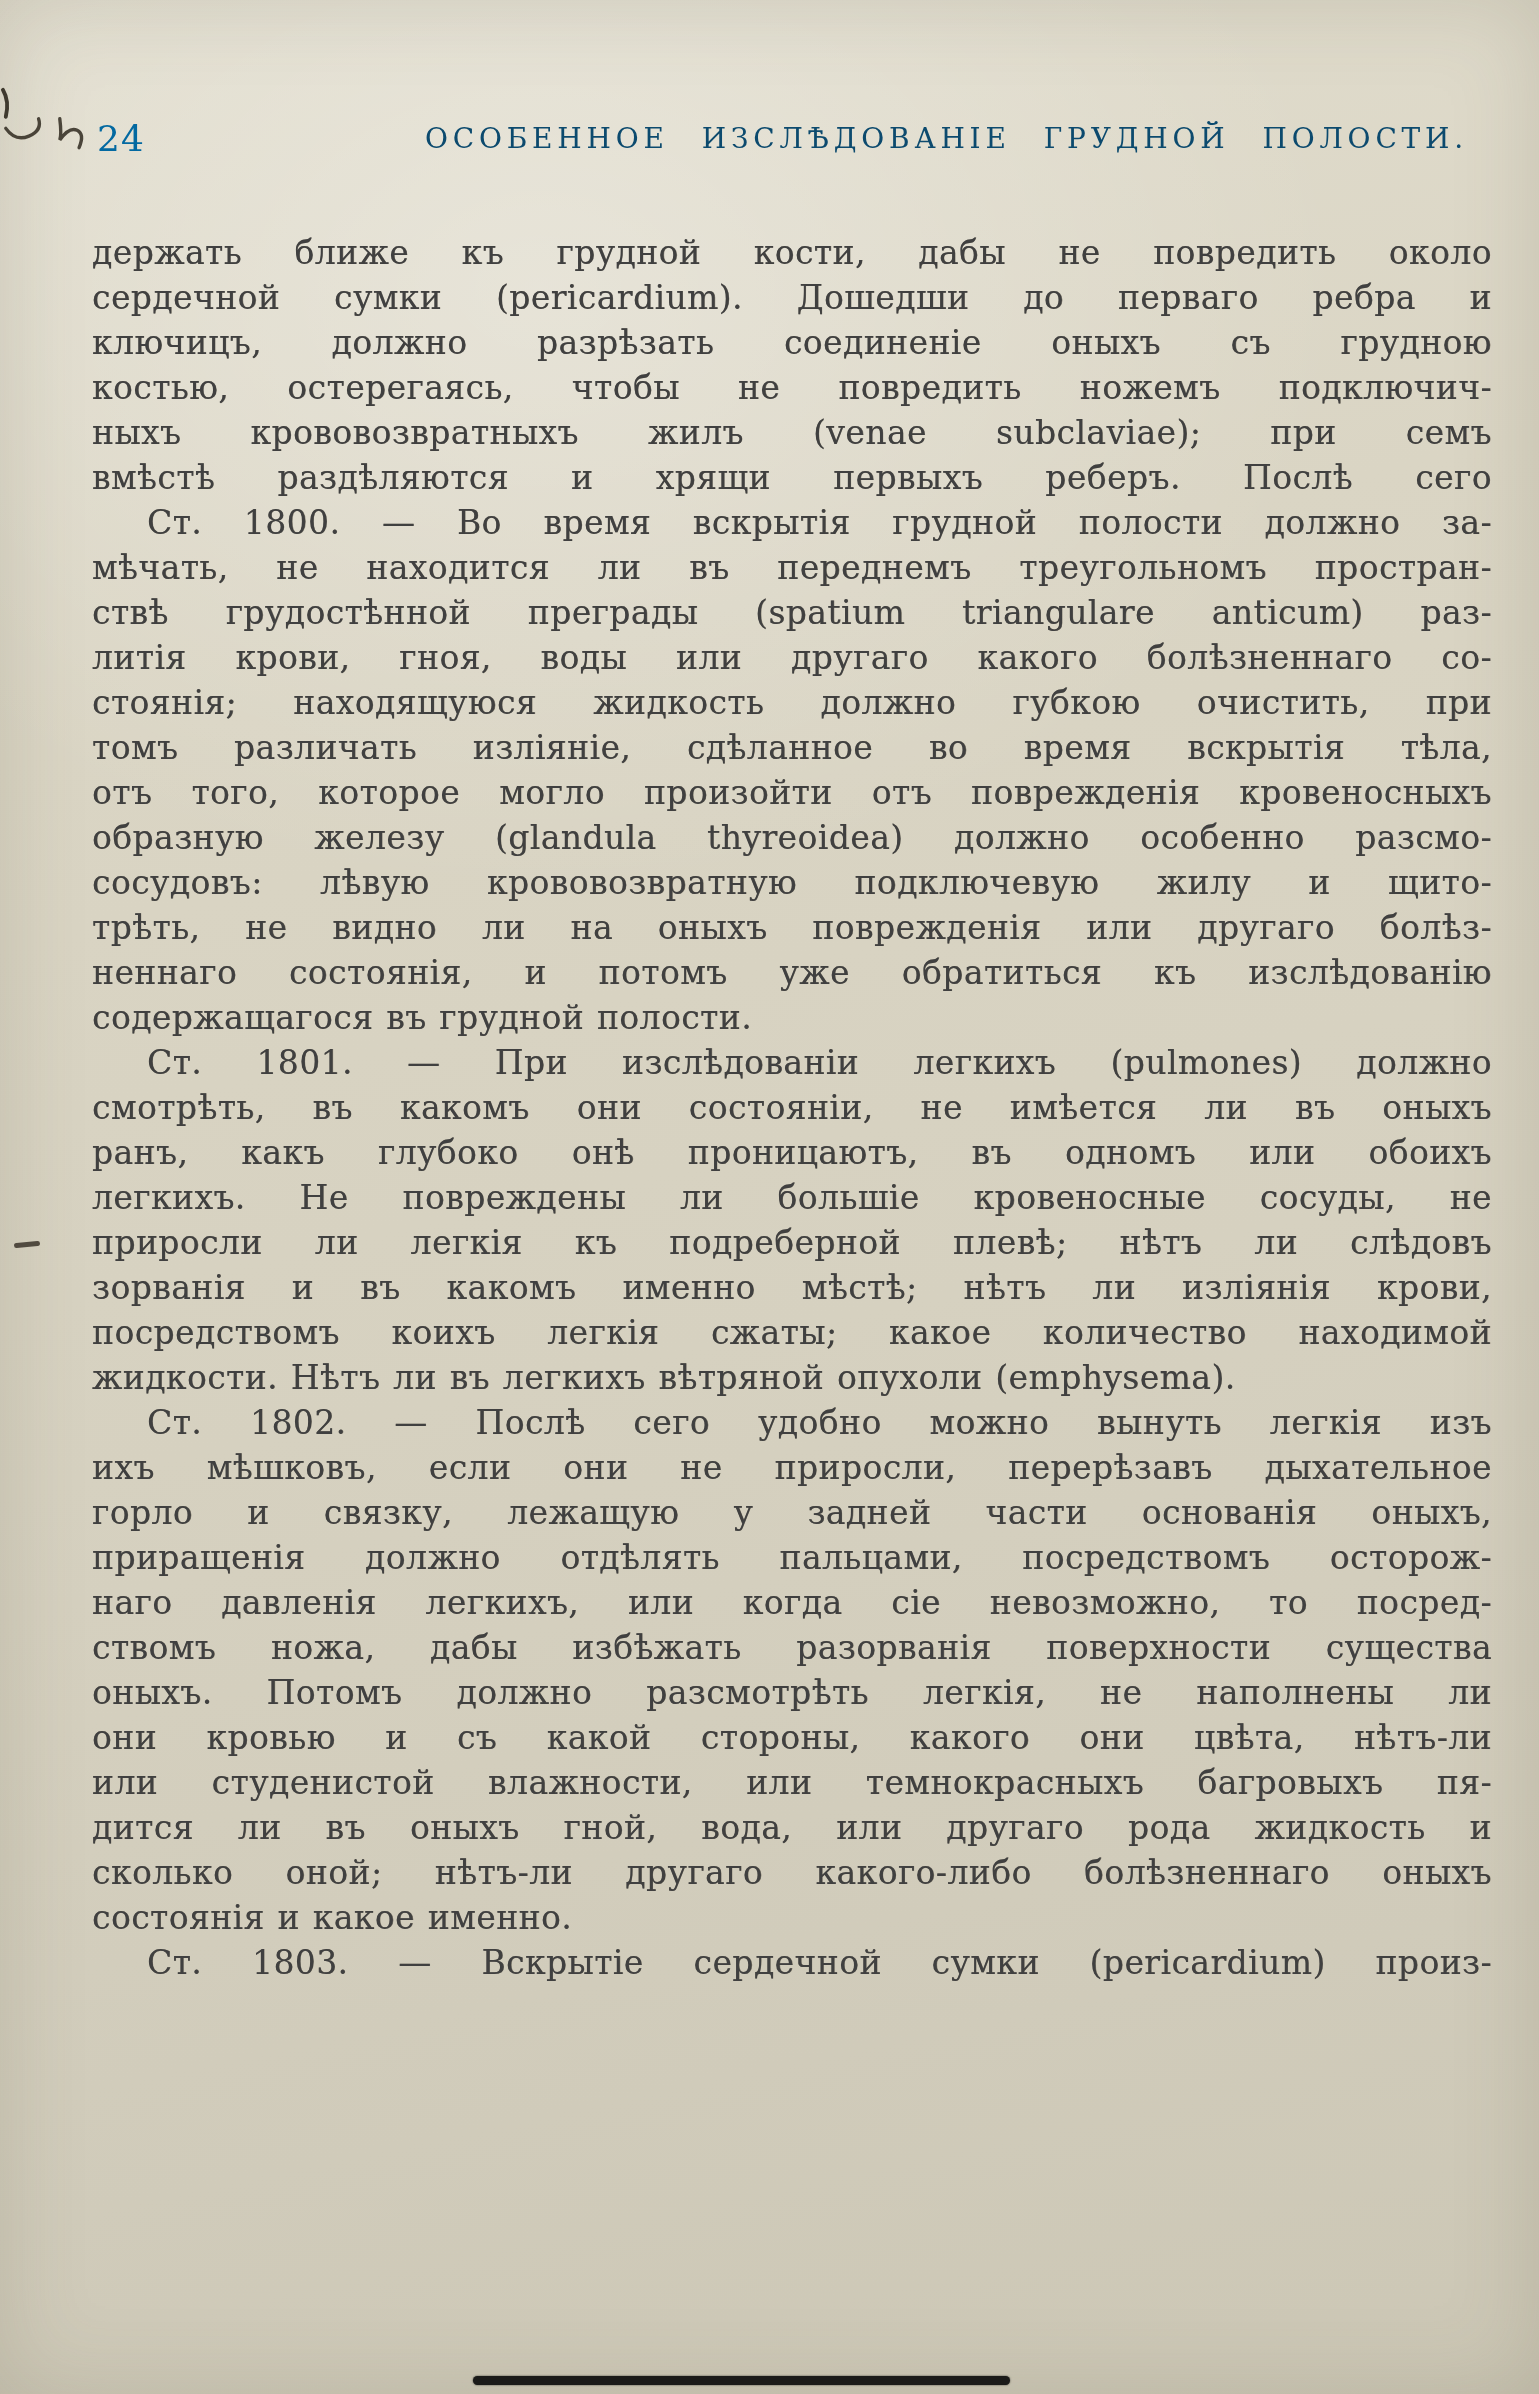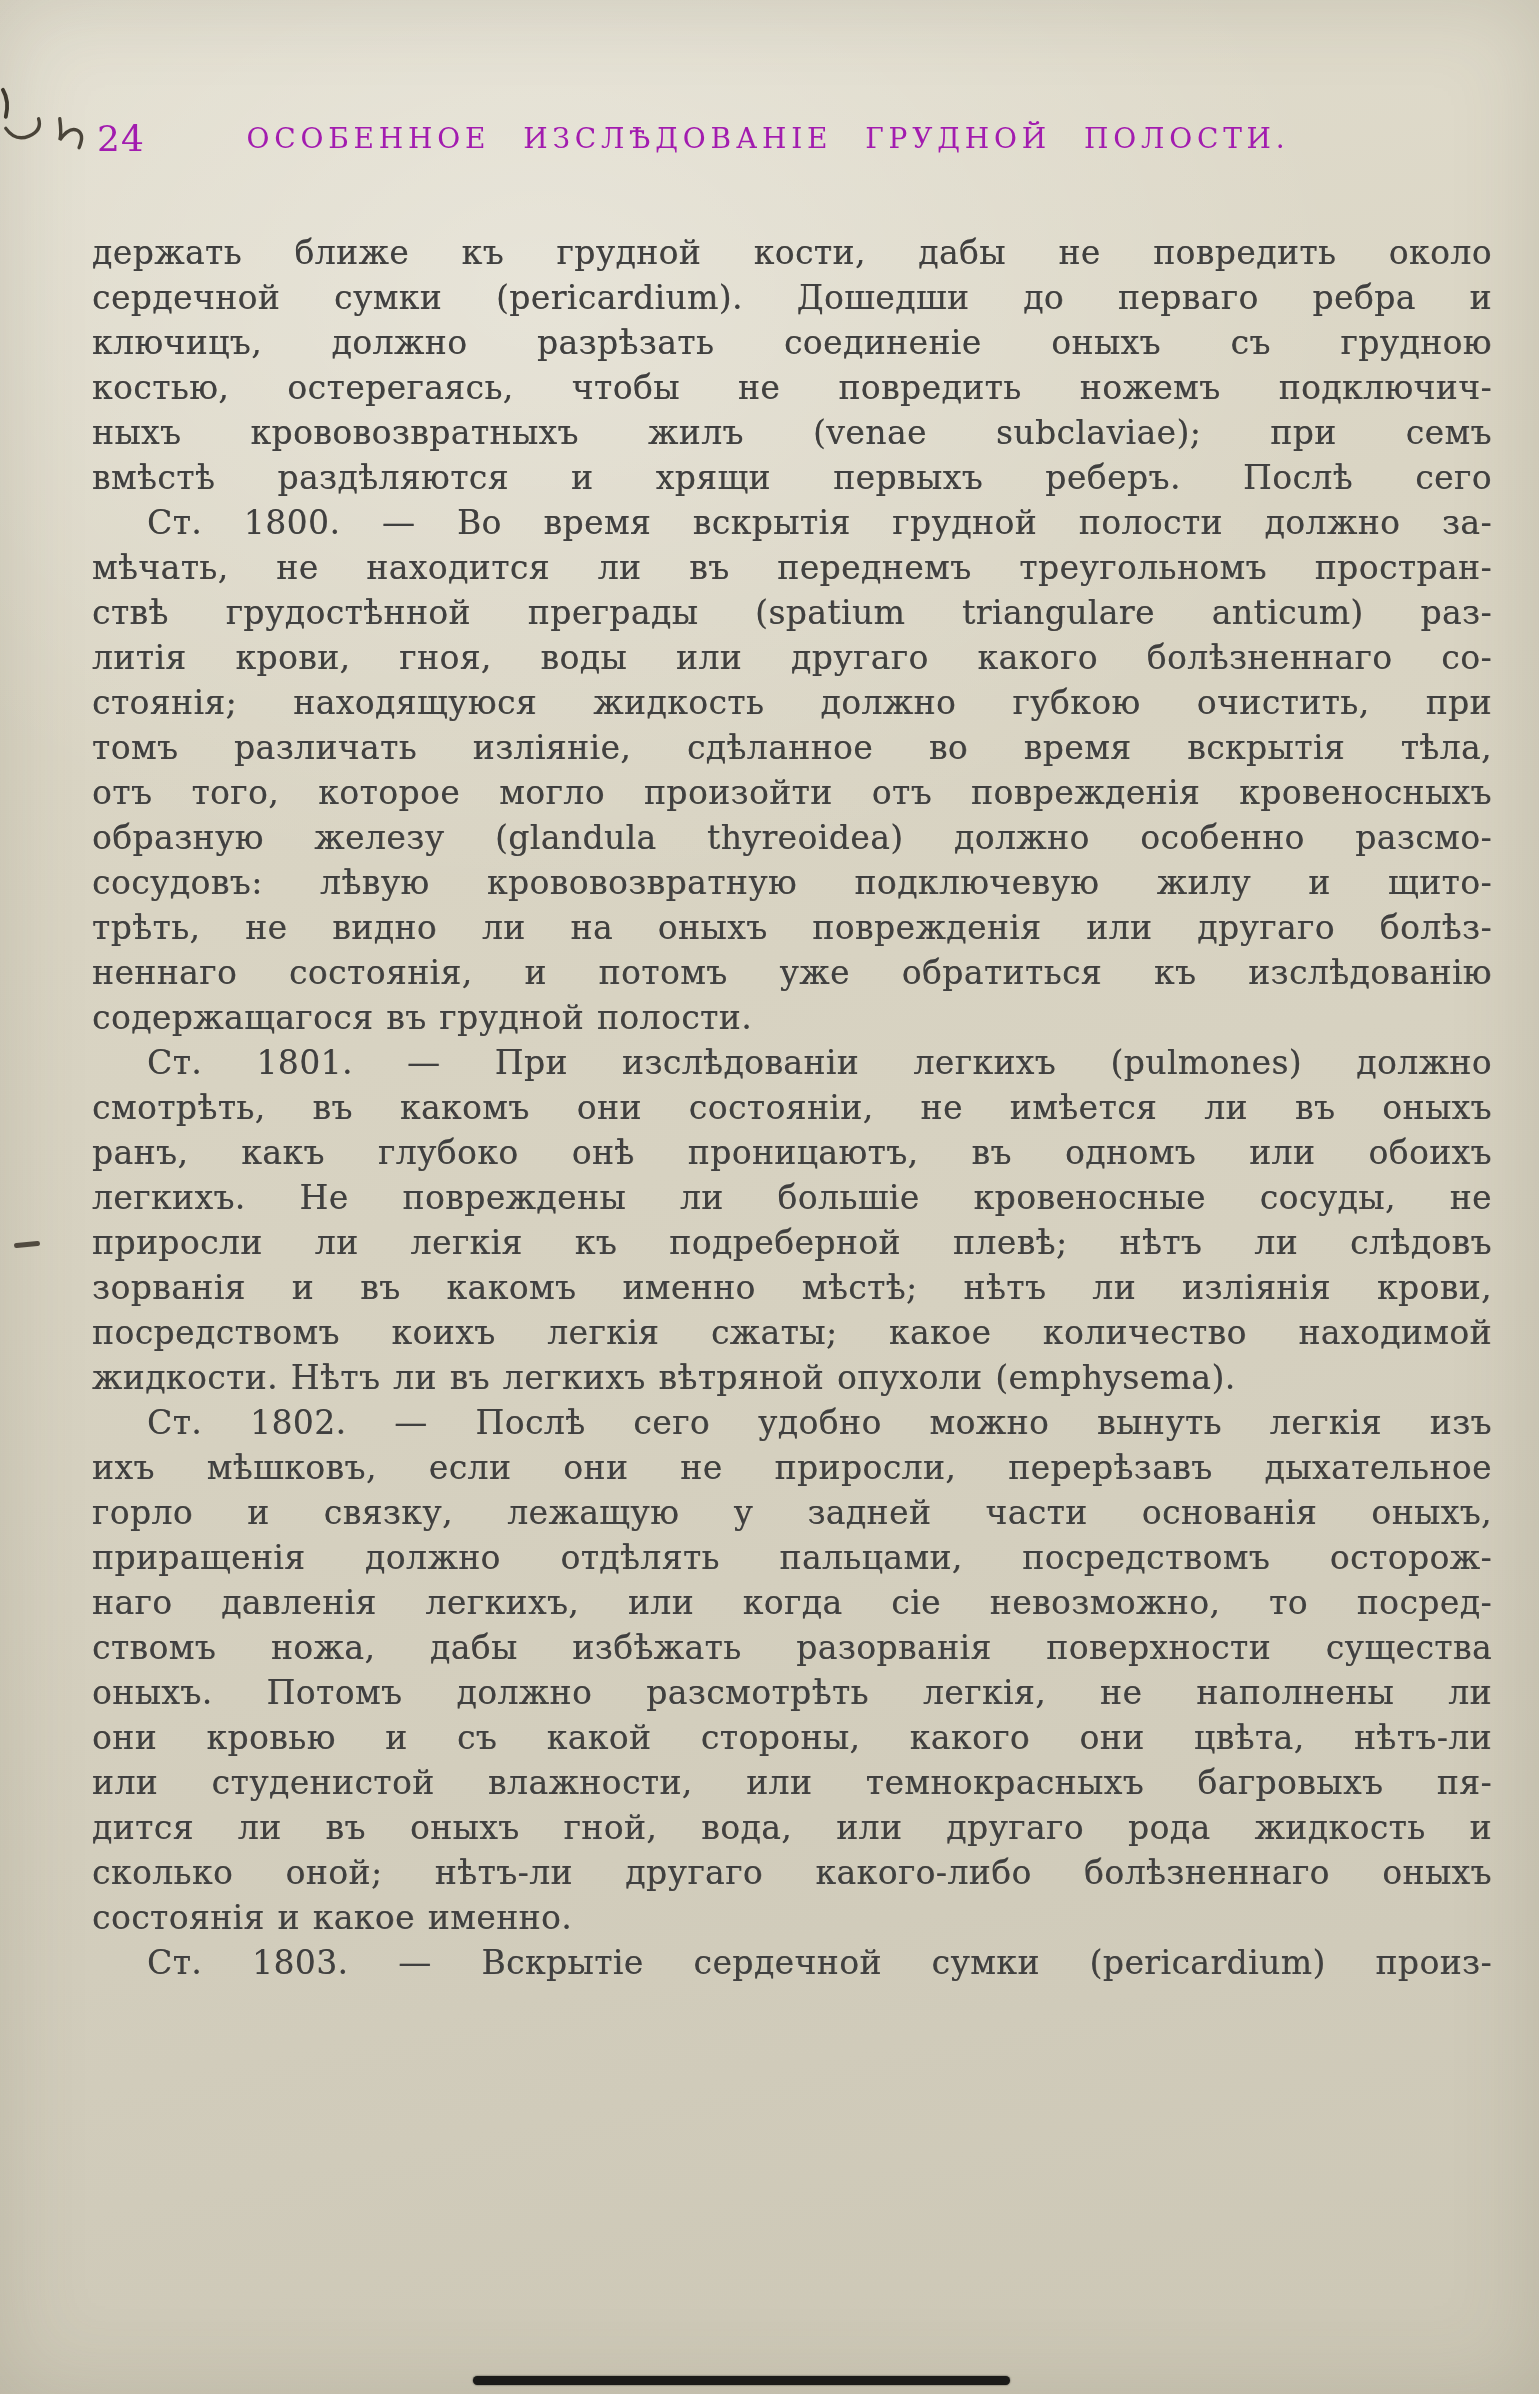--- a/index.html
+++ b/index.html
@@ -15,26 +15,26 @@
     background:
       radial-gradient(ellipse 1159px 869px at 35% 12%, rgba(255,255,255,0.28), rgba(255,255,255,0) 70%),
       linear-gradient(168deg, #e2decf 0%, #dad5c4 28%, #d6d1c0 55%, #d0cbba 82%, #ccc7b5 100%);
   }
   .vignette {
     position: absolute; inset: 0;
     box-shadow: inset 0 0 87px rgba(90,82,60,0.18);
   }
   .pagenum {
     position: absolute; left: 97px; top: 118px;
-    font-size: 36px; color: #a21caf; letter-spacing: 1px;
+    font-size: 36px; color: #0369a1; letter-spacing: 1px;
   }
   .running-header {
     position: absolute; left: 68px; top: 122px; width: 1400px;
-    text-align: center;
-    font-size: 28px; color: #a21caf;
+    text-align: right;
+    font-size: 28px; color: #0c4a6e;
     letter-spacing: 4.8px; word-spacing: 19.3px;
     white-space: nowrap;
   }
   .textblock {
     position: absolute; left: 92px; top: 230px; width: 1400px;
     font-size: 33px; line-height: 45px;
     color: #404040;
     text-shadow: 0.3px 0.4px 0.5px rgba(35,28,16,0.45);
   }
   .line {

